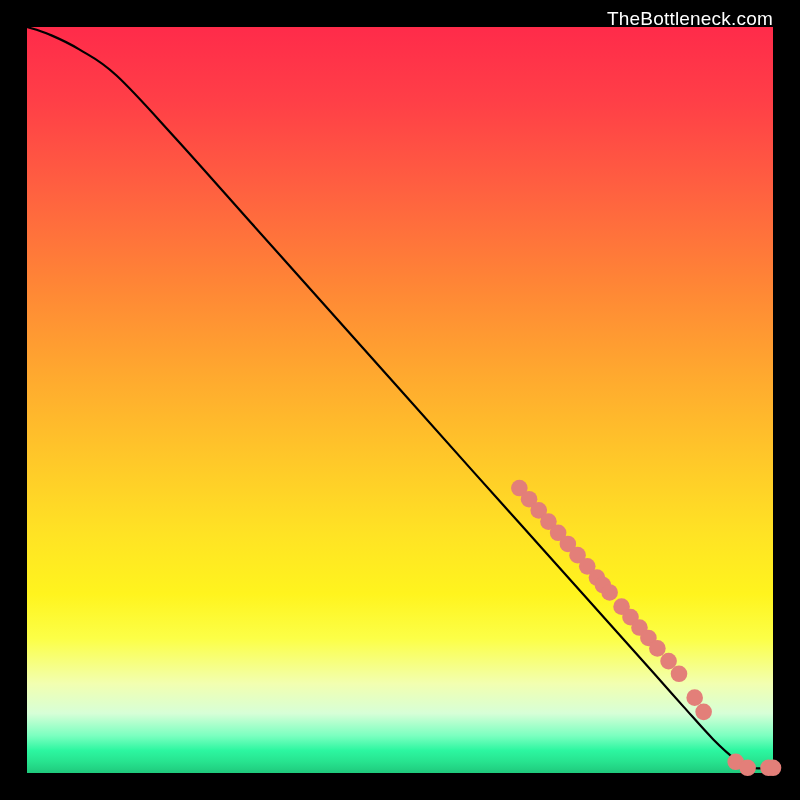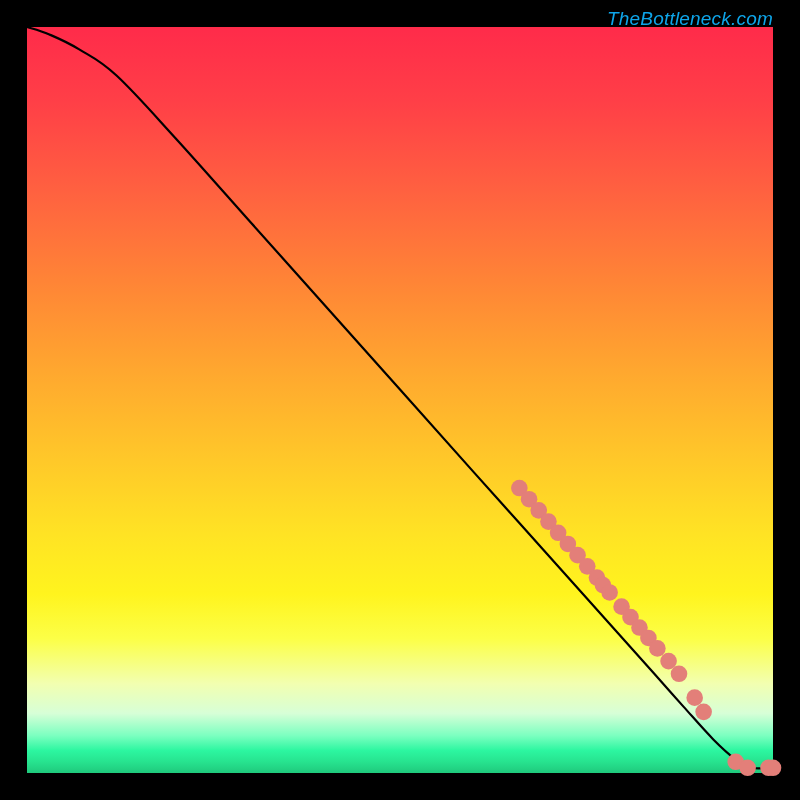--- a/index.html
+++ b/index.html
@@ -40,23 +40,22 @@
     left: 0; top: 0;
     width: 746px; height: 746px;
     overflow: visible;
   }
   .attribution {
     position: absolute;
     right: 27px;
     top: 8px;
     font-family: Arial, Helvetica, sans-serif;
     font-size: 19px;
-    color: #0ea5e9;
+    color: #ffffff;
     letter-spacing: 0.2px;
-    font-style: italic;
   }
 </style>
 </head>
 <body>
 
 <div class="stage">
   <div class="attribution">TheBottleneck.com</div>
   <div class="plot">
     <svg class="curve" viewBox="0 0 746 746" preserveAspectRatio="none">
       <path id="curve-path" fill="none" stroke-width="2.2" stroke-linejoin="round" stroke-linecap="round" d="M 0.00 0.00 C 4.03 1.34, 12.98 3.43, 22.38 7.46 C 31.78 11.49, 40.13 14.99, 52.22 22.38 C 64.31 29.77, 72.06 32.38, 89.52 48.49 C 106.98 64.60, 125.03 85.45, 149.20 111.90 C 173.37 138.35, 196.94 165.37, 223.80 195.45 C 250.66 225.53, 271.54 248.93, 298.40 279.00 C 325.26 309.08, 346.14 332.48, 373.00 362.56 C 399.86 392.63, 426.12 422.07, 447.60 446.11 C 469.08 470.14, 476.25 478.10, 492.36 496.09 C 508.47 514.08, 521.01 528.08, 537.12 546.07 C 553.23 564.07, 565.77 578.06, 581.88 596.05 C 597.99 614.05, 613.21 631.00, 626.64 646.04 C 640.07 661.08, 645.74 667.66, 656.48 679.61 C 667.22 691.56, 676.92 702.90, 686.32 712.43 C 695.72 721.96, 701.99 727.47, 708.70 732.57 C 715.41 737.67, 716.91 739.30, 723.62 740.78 C 730.33 742.26, 741.97 740.78, 746.00 740.78" stroke="#000000"></path>

